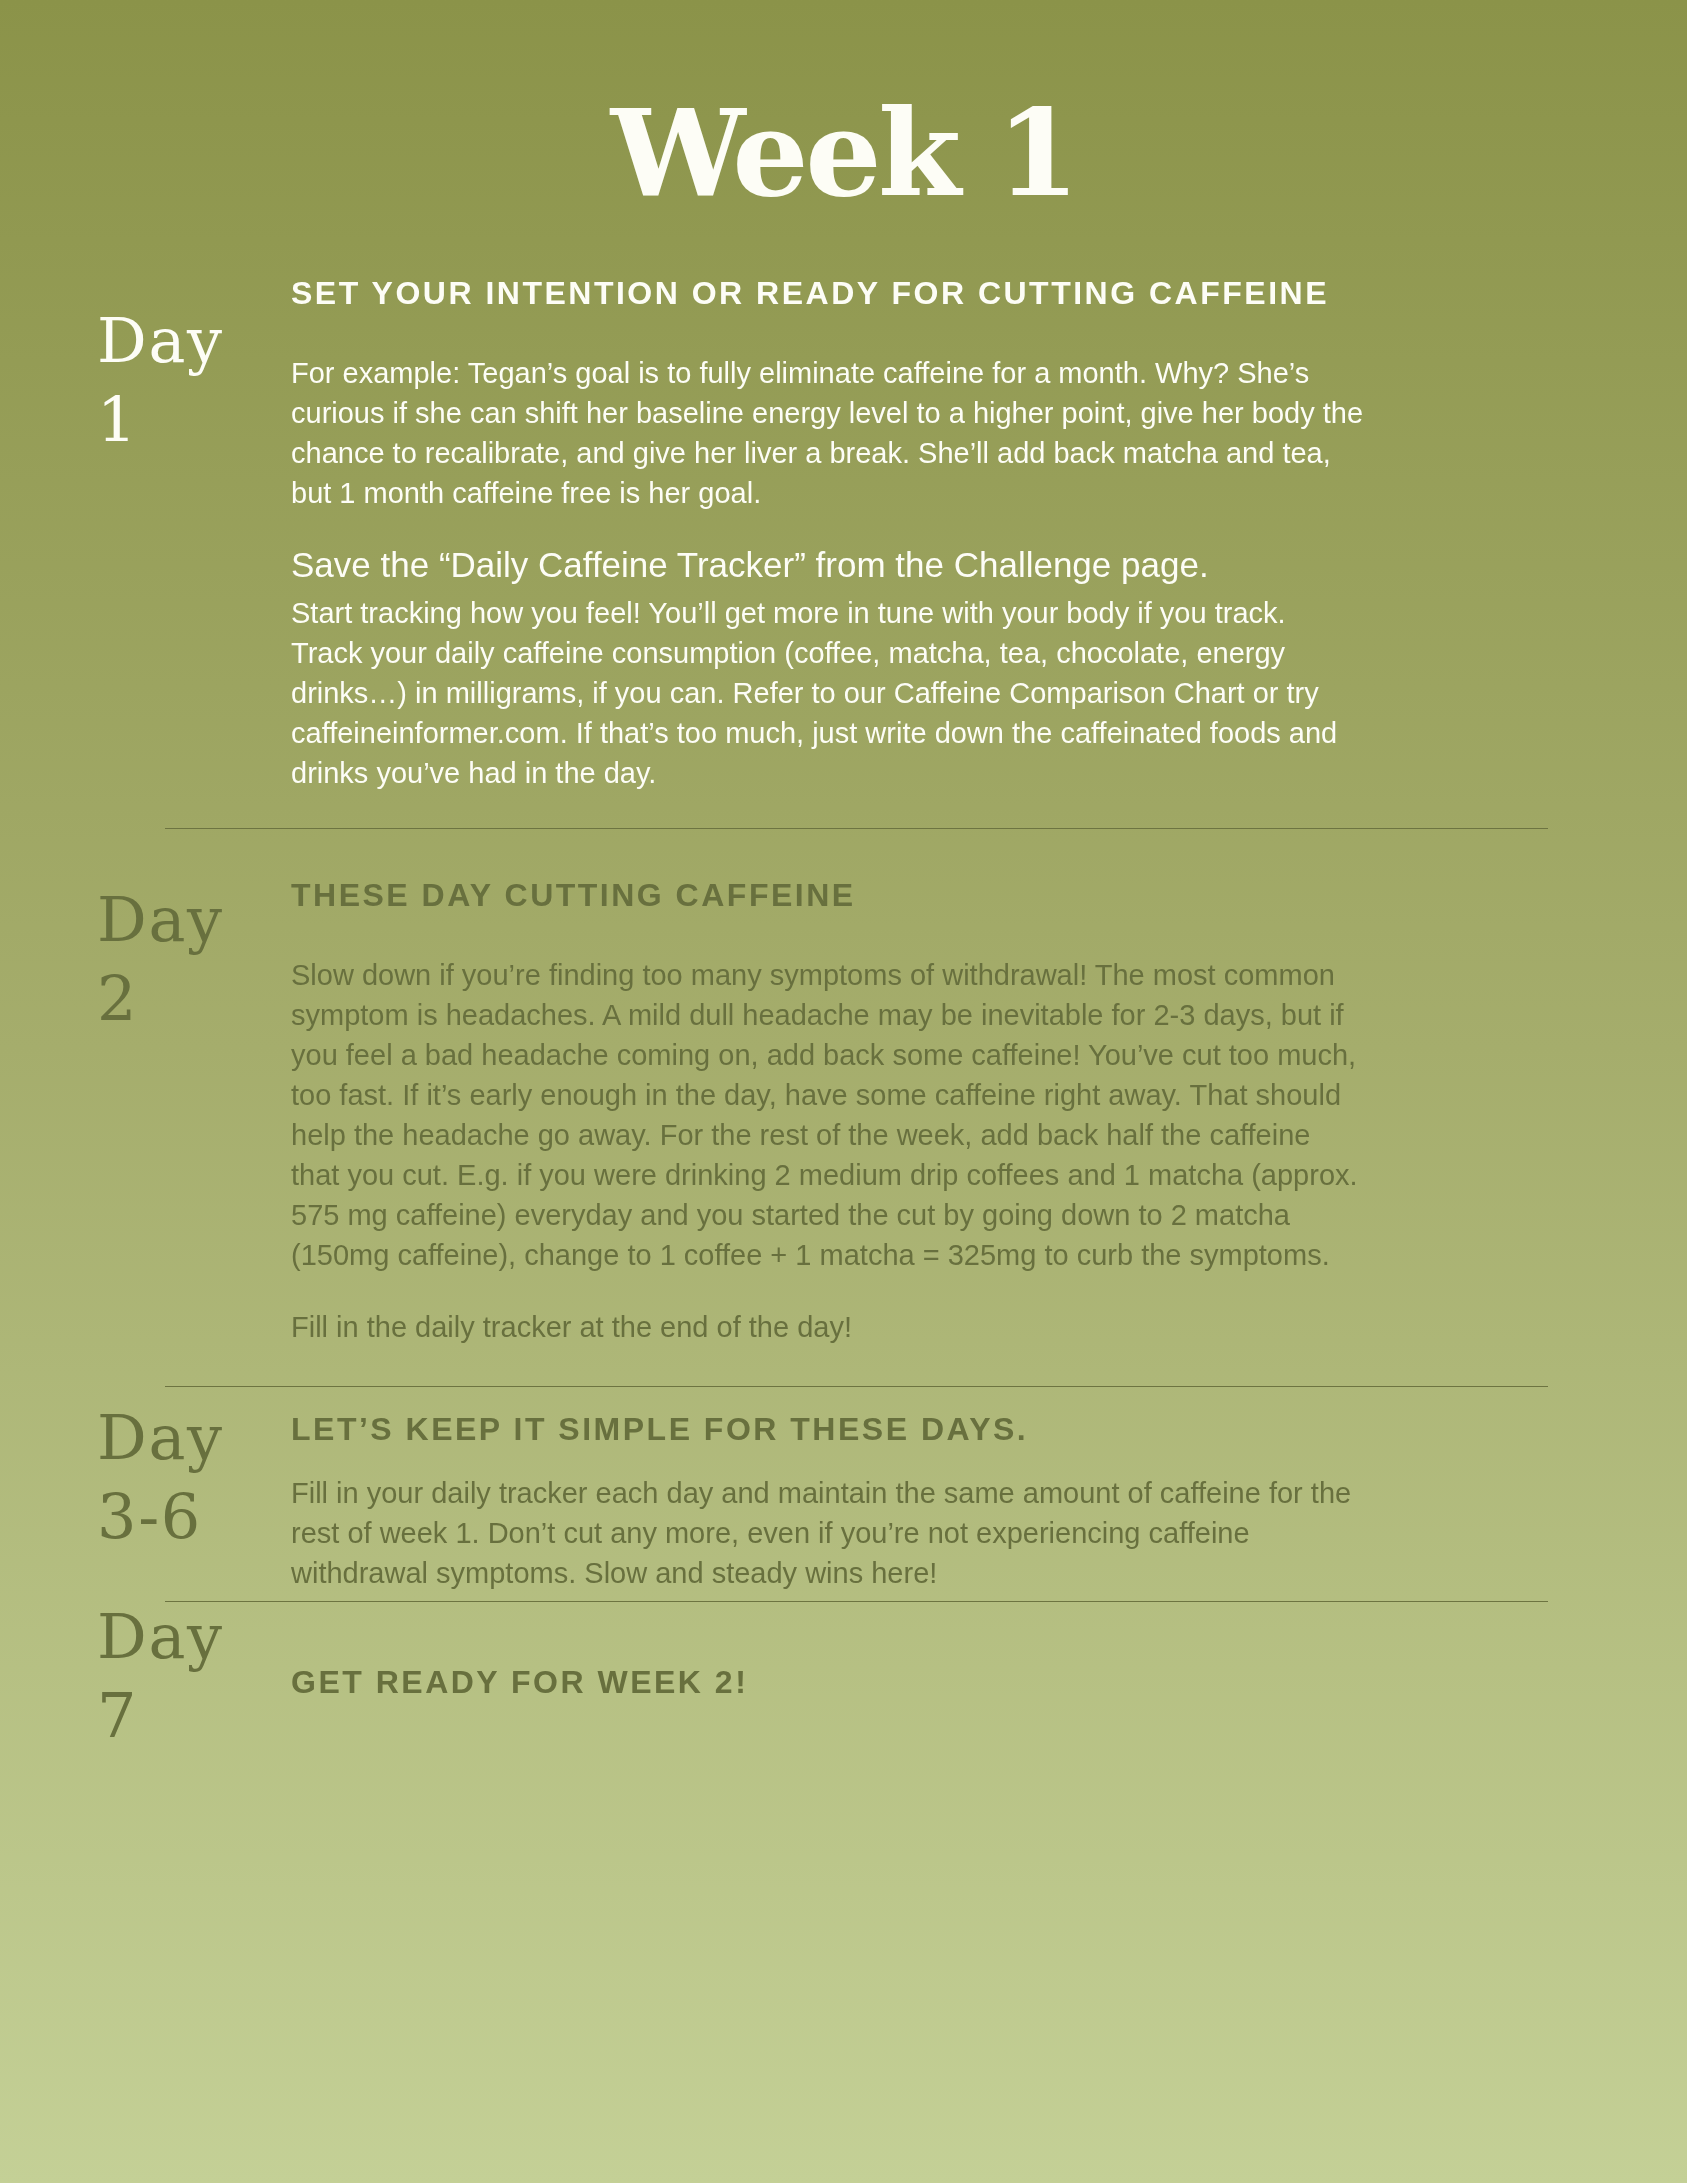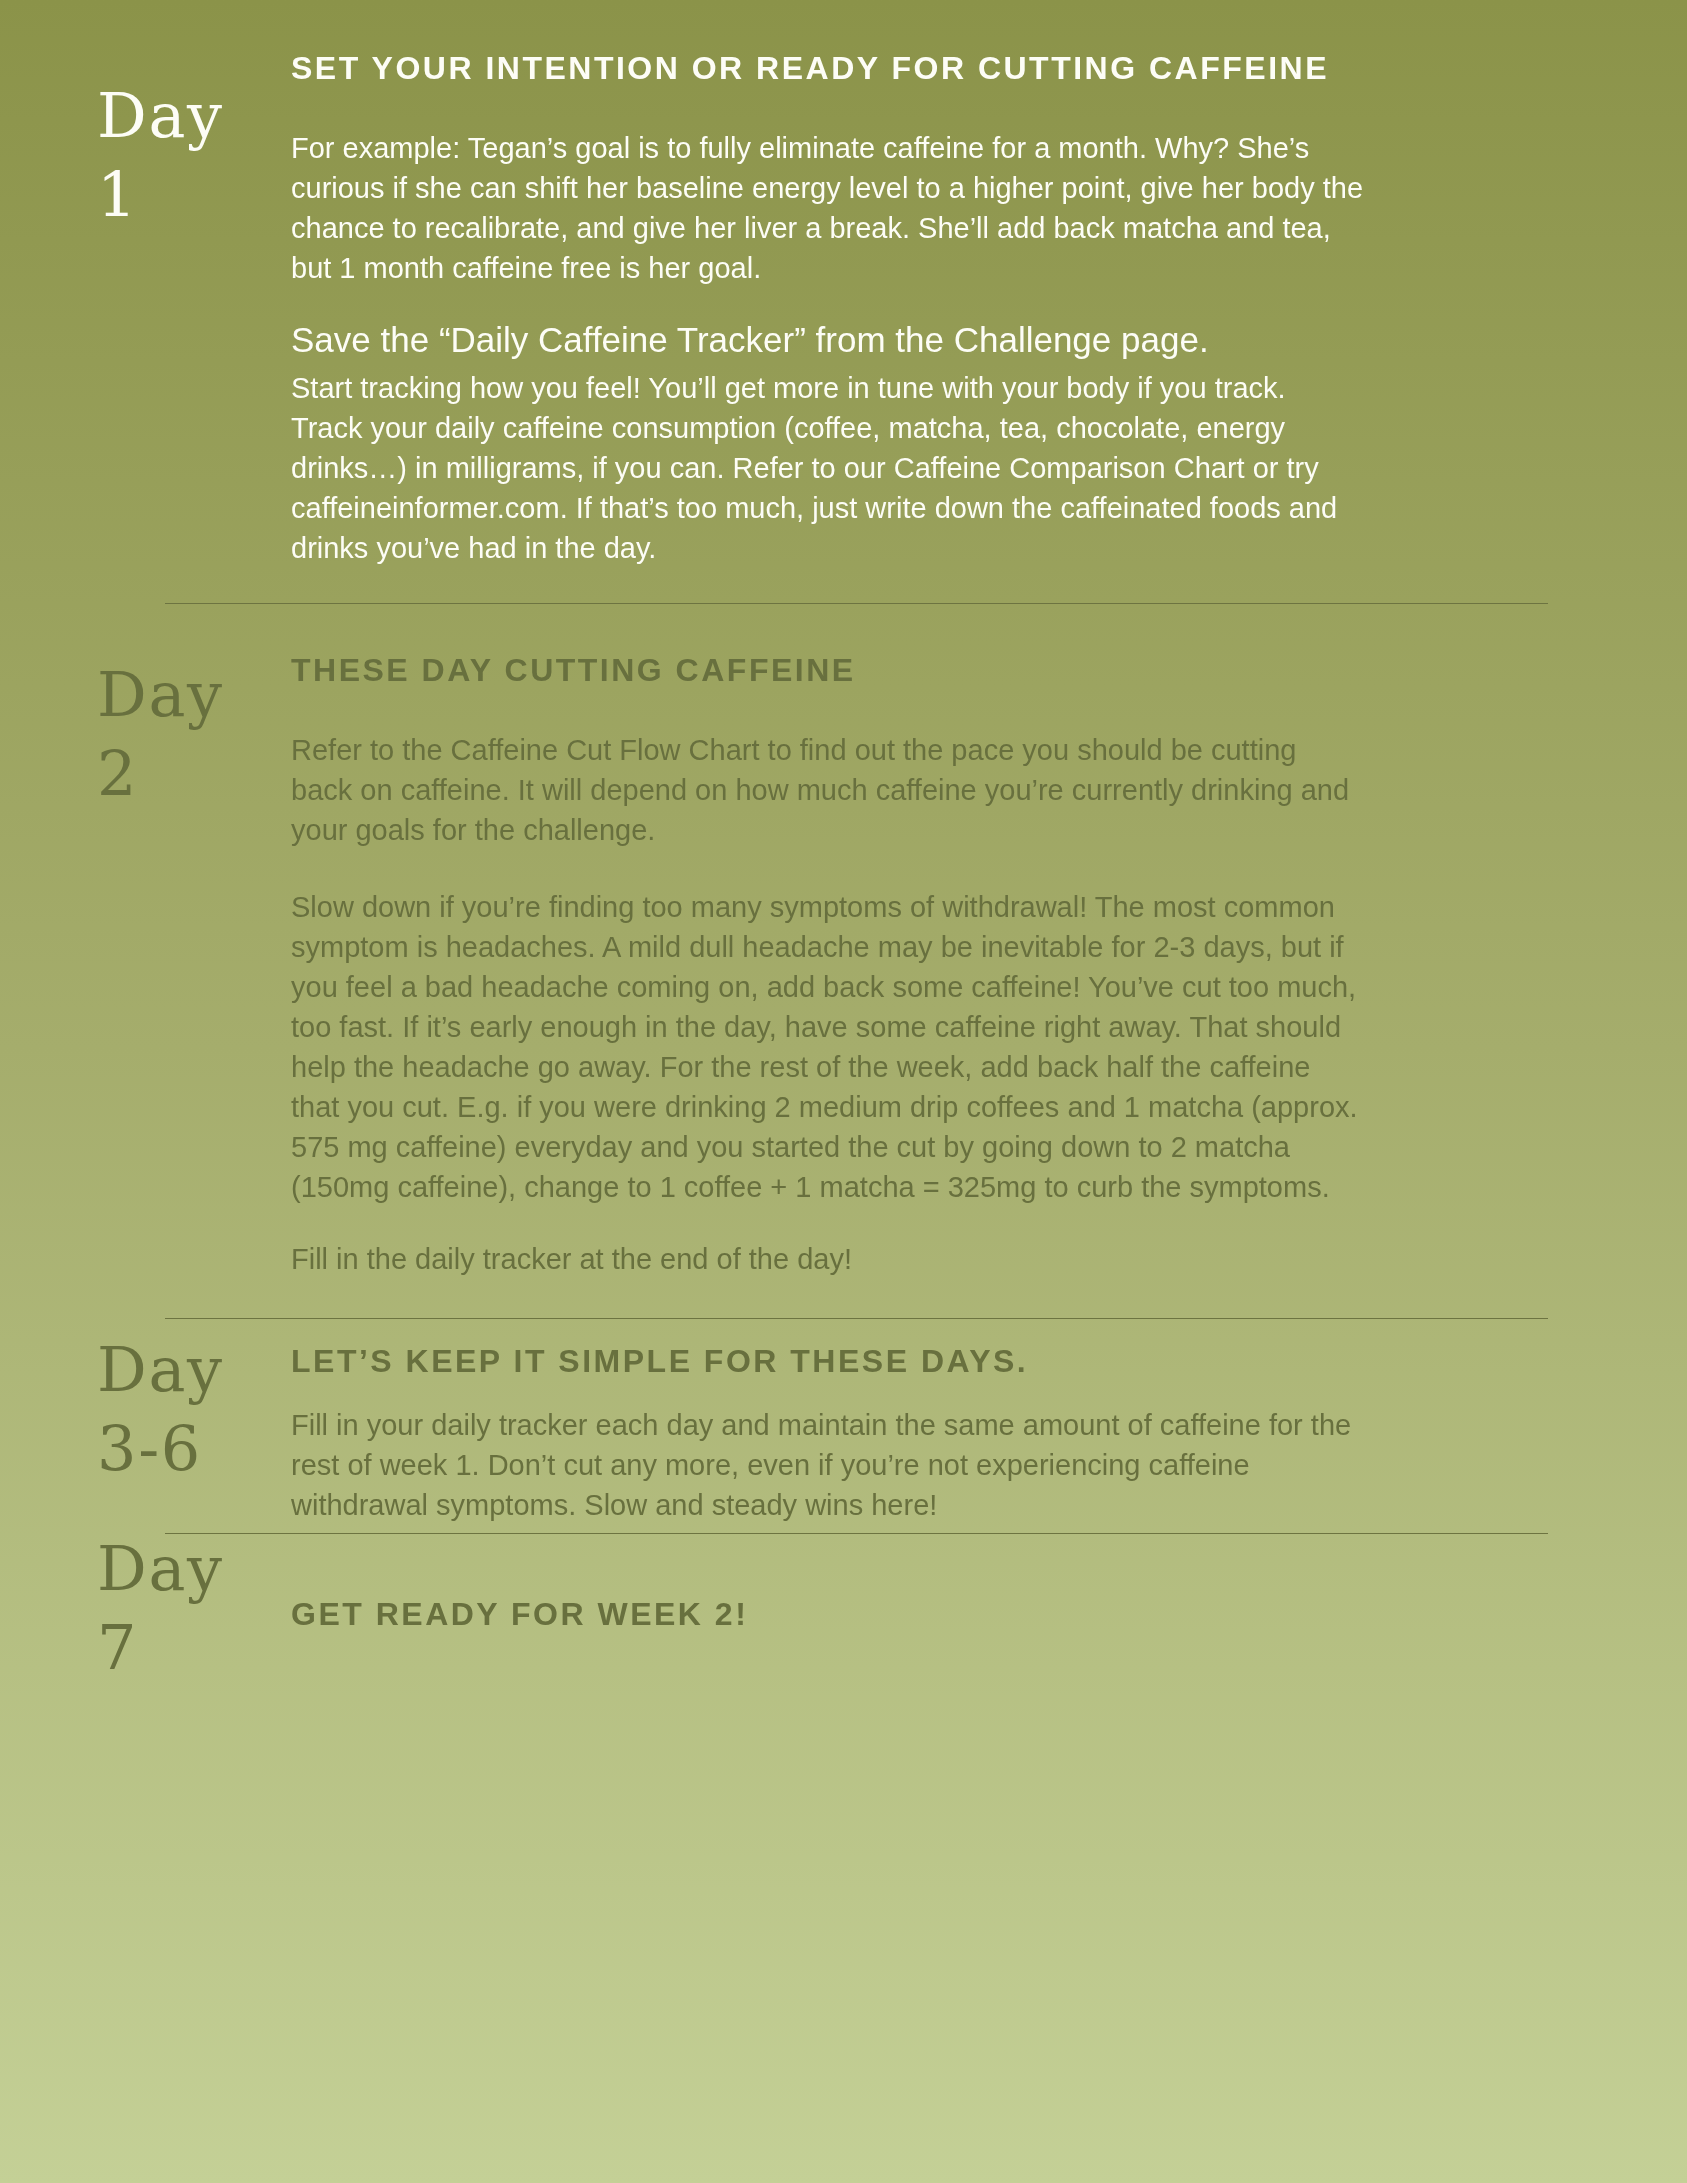--- a/index.html
+++ b/index.html
@@ -78,20 +78,21 @@
   .s3 .caps-heading { margin-top: 23.6px; margin-bottom: 23.6px; }
   .s3 .para-simple { margin-bottom: 8.4px; }
   .s4 .day-col { margin-top: -5px; }
   .s4 .caps-heading { margin-top: 61px; margin-bottom: 44px; }
 </style>
 </head>
 <body>
 
 <div class="page">
 
+  <div class="page-title">Week 1</div>
 
   <div class="section s1">
     <div class="day-col light">
       <span>Day</span>
       <span>1</span>
     </div>
     <div class="content-col">
       <h2 class="caps-heading light">SET YOUR INTENTION OR READY FOR CUTTING CAFFEINE</h2>
       <p class="body-para light para-intro">For example: Tegan’s goal is to fully eliminate caffeine for a month. Why? She’s
 curious if she can shift her baseline energy level to a higher point, give her body the
@@ -108,23 +109,20 @@
 
   <hr class="divider">
 
   <div class="section s2">
     <div class="day-col dark">
       <span>Day</span>
       <span>2</span>
     </div>
     <div class="content-col">
       <h2 class="caps-heading dark">THESE DAY CUTTING CAFFEINE</h2>
-      <p class="body-para dark para-flowchart">Refer to the Caffeine Cut Flow Chart to find out the pace you should be cutting
-back on caffeine. It will depend on how much caffeine you’re currently drinking and
-your goals for the challenge.</p>
       <p class="body-para dark para-slowdown">Slow down if you’re finding too many symptoms of withdrawal! The most common
 symptom is headaches. A mild dull headache may be inevitable for 2-3 days, but if
 you feel a bad headache coming on, add back some caffeine! You’ve cut too much,
 too fast. If it’s early enough in the day, have some caffeine right away. That should
 help the headache go away. For the rest of the week, add back half the caffeine
 that you cut. E.g. if you were drinking 2 medium drip coffees and 1 matcha (approx.
 575 mg caffeine) everyday and you started the cut by going down to 2 matcha
 (150mg caffeine), change to 1 coffee + 1 matcha = 325mg to curb the symptoms.</p>
       <p class="body-para dark para-fill">Fill in the daily tracker at the end of the day!</p>
     </div>

